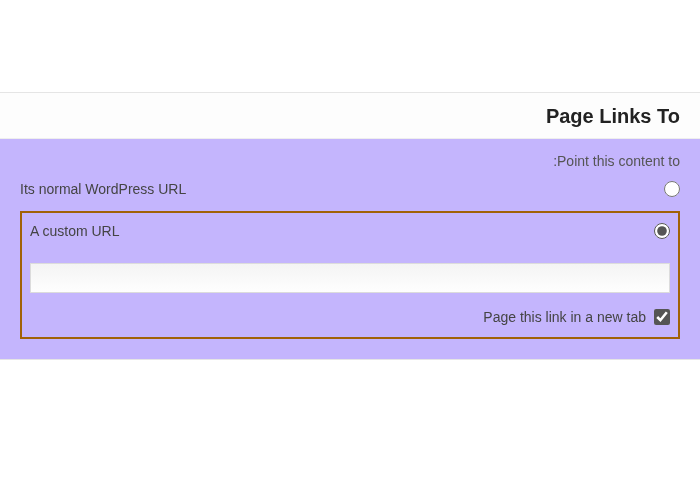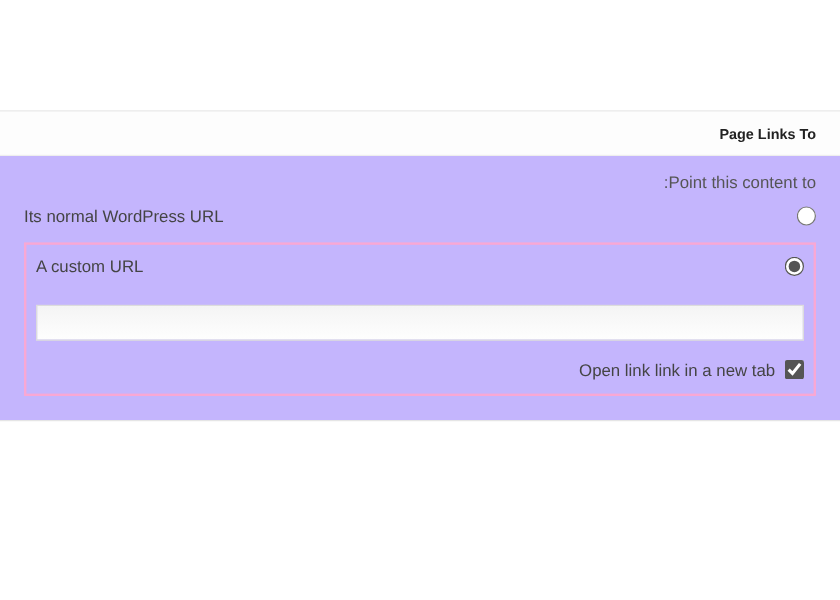--- a/index.html
+++ b/index.html
@@ -22,21 +22,21 @@
   .metabox {
     background: #fafafa;
     border-top: 1px solid #e5e5e5;
     border-bottom: 1px solid #e5e5e5;
     text-align: right;
     padding: 0;
   }
   .metabox-header {
     padding: 12px 20px 10px 20px;
     font-weight: 700;
-    font-size: 12px;
+    font-size: 20px;
     color: #222;
     border-bottom: 1px solid #eee;
     background: #fdfdfd;
   }
   .metabox-body {
     background: #c4b5fd;
     padding: 14px 20px 20px 20px;
   }
   .label-line {
     color: #555;
@@ -53,21 +53,21 @@
     color: #444;
   }
   input[type="radio"], input[type="checkbox"] {
     width: 16px;
     height: 16px;
     margin: 0;
     accent-color: #555;
     cursor: pointer;
   }
   .highlight-box {
-    border: 2px solid #f9a8d4;
+    border: 2px solid #a16207;
     padding: 10px 8px 12px 8px;
     margin-top: 2px;
   }
   .url-input {
     width: 100%;
     height: 30px;
     border: 1px solid #dcdcdc;
     background: linear-gradient(#f4f4f4, #fefefe);
     padding: 4px 8px;
     margin: 10px 0 12px 0;
@@ -102,20 +102,20 @@
     <div class="highlight-box">
 
       <div class="option-row">
         <span class="option-text">A custom URL</span>
         <input type="radio" name="plt" checked="" style="">
       </div>
 
       <input type="text" class="url-input" value="" style="">
 
       <div class="checkbox-row">
-        <span>Open link link in a new tab</span>
+        <span>Page this link in a new tab</span>
         <input type="checkbox" checked="" style="">
       </div>
 
     </div>
 
   </div>
 </div>
 
 </body></html>

